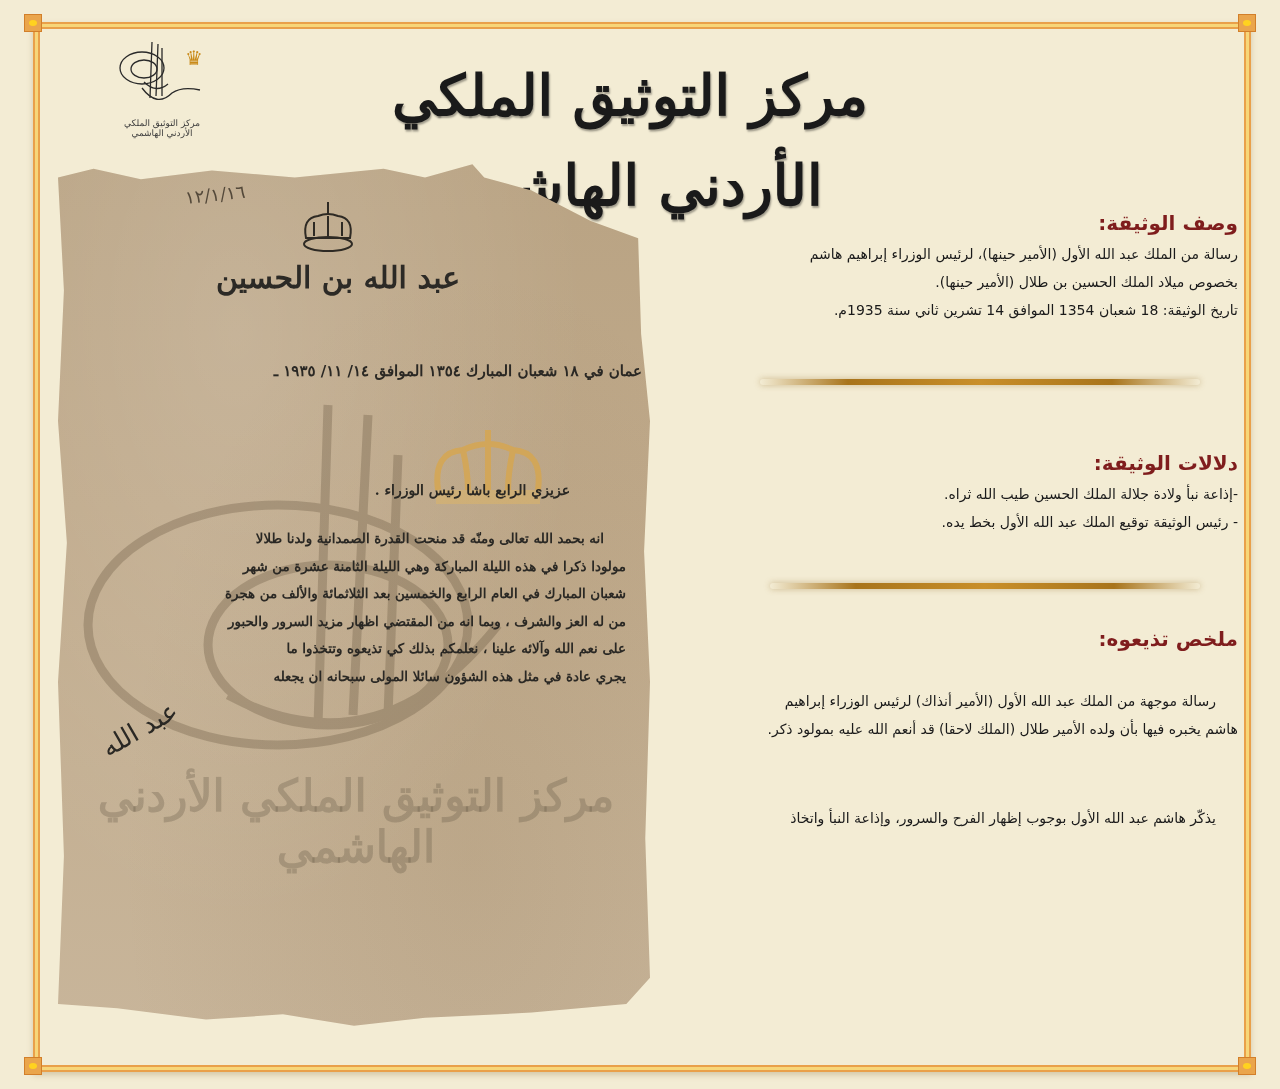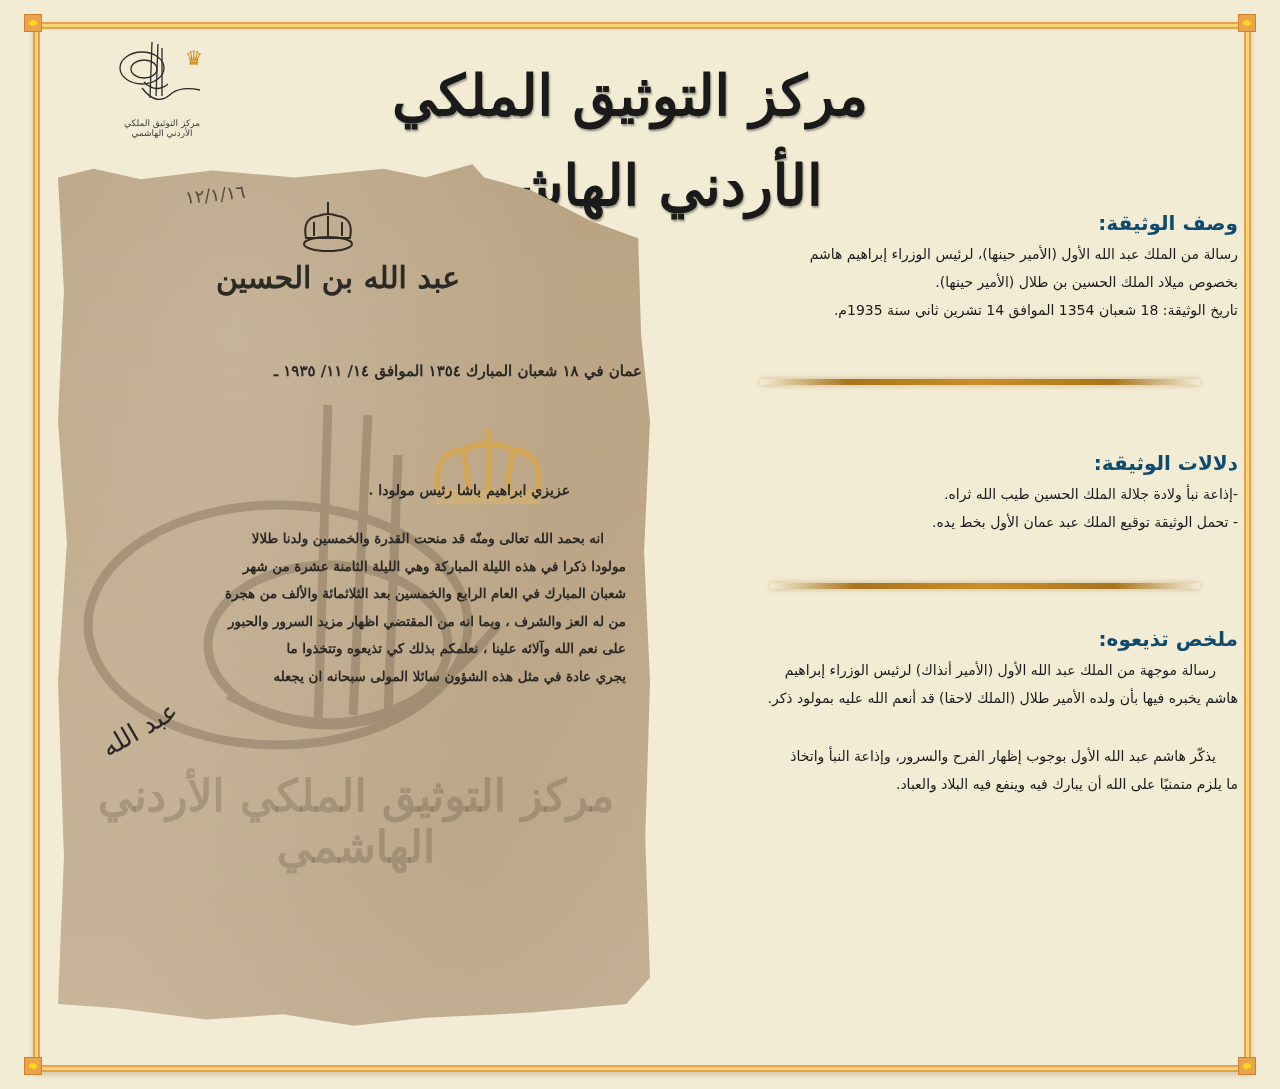--- a/index.html
+++ b/index.html
@@ -76,25 +76,25 @@
   .paper-body p { margin:0; }
   .paper-sign { position:absolute; left:40px; top:554px; font-size:26px; color:#2a2824; transform:rotate(-30deg); font-family:"DejaVu Serif", serif; }
   .paper-watermark-title {
     position:absolute; left:18px; top:610px; width:560px; text-align:center; direction:rtl;
     font-family:"DejaVu Serif", serif; font-size:44px; font-weight:bold; color:rgba(90,80,60,.28);
   }
 
   .right-col { position:absolute; left:686px; top:200px; width:552px; direction:rtl; color:#1a1a1a; }
   .section { position:absolute; right:0; width:552px; }
   .section h2 {
-    margin:0; font-size:20px; font-weight:bold; font-family:"DejaVu Sans", sans-serif; color:#0c4a6e;
+    margin:0; font-size:20px; font-weight:bold; font-family:"DejaVu Sans", sans-serif; color:#7f1d1d;
     line-height:34px;
   }
   .section .line { font-size:14px; line-height:28px; margin:0; }
-  .section .indent { text-indent:22px; }
+  .section .indent { text-indent:22px;margin-top:31px; }
   .sec-desc { top:6px; }
   .sec-ind { top:206px;margin-top:40px; }
   .sec-sum { top:422px; }
   .divider {
     position:absolute; height:6px; border-radius:3px;
     background:linear-gradient(90deg, rgba(200,140,40,0), #a8741b 20%, #c98f2a 50%, #a8741b 80%, rgba(200,140,40,0));
     box-shadow:0 0 6px rgba(150,110,40,.4);
   }
   .div-1 { left:760px; top:379px; width:440px; }
   .div-2 { left:770px; top:583px; width:430px; }
@@ -146,23 +146,23 @@
   <div class="paper-name">عبد الله بن الحسين</div>
   <div class="paper-dateline">عمان في ١٨ شعبان المبارك ١٣٥٤ الموافق ١٤/ ١١/ ١٩٣٥ ـ</div>
   <svg class="watermark-crown" viewBox="0 0 120 90">
     <g fill="none" stroke="#d9a64a" stroke-width="6">
       <path d="M10 62 Q5 24 35 22 Q60 10 85 22 Q115 24 110 62"></path>
       <path d="M35 22 Q40 45 40 62 M85 22 Q80 45 80 62 M60 12 L60 62"></path>
       <path d="M60 2 L60 12"></path>
     </g>
     <rect x="8" y="62" width="104" height="14" fill="#e3b860" opacity=".6"></rect>
   </svg>
-  <div class="paper-salutation">عزيزي ابراهيم باشا رئيس مولودا .</div>
+  <div class="paper-salutation">عزيزي الرابع باشا رئيس الوزراء .</div>
   <div class="paper-body">
-    <p style="padding-right:22px">انه بحمد الله تعالى ومنّه قد منحت القدرة والخمسين ولدنا طلالا</p>
+    <p style="padding-right:22px">انه بحمد الله تعالى ومنّه قد منحت القدرة الصمدانية ولدنا طلالا</p>
     <p>مولودا ذكرا في هذه الليلة المباركة وهي الليلة الثامنة عشرة من شهر</p>
     <p>شعبان المبارك في العام الرابع والخمسين بعد الثلاثمائة والألف من هجرة</p>
     <p>من له العز والشرف ، وبما انه من المقتضي اظهار مزيد السرور والحبور</p>
     <p>على نعم الله وآلائه علينا ، نعلمكم بذلك كي تذيعوه وتتخذوا ما</p>
     <p>يجري عادة في مثل هذه الشؤون سائلا المولى سبحانه ان يجعله</p>
   </div>
   <div class="paper-sign">عبد الله</div>
   <div class="paper-watermark-title">مركز التوثيق الملكي الأردني الهاشمي</div>
 </div>
 
@@ -170,27 +170,26 @@
   <div class="section sec-desc">
     <h2>وصف الوثيقة:</h2>
     <p class="line">رسالة من الملك عبد الله الأول (الأمير حينها)، لرئيس الوزراء إبراهيم هاشم</p>
     <p class="line">بخصوص ميلاد الملك الحسين بن طلال (الأمير حينها).</p>
     <p class="line">تاريخ الوثيقة: 18 شعبان 1354 الموافق 14 تشرين ثاني سنة 1935م.</p>
   </div>
 
   <div class="section sec-ind">
     <h2>دلالات الوثيقة:</h2>
     <p class="line">-إذاعة نبأ ولادة جلالة الملك الحسين طيب الله ثراه.</p>
-    <p class="line">- تحمل الوثيقة توقيع الملك عبد عمان الأول بخط يده.</p>
+    <p class="line">- رئيس الوثيقة توقيع الملك عبد الله الأول بخط يده.</p>
   </div>
 
   <div class="section sec-sum">
     <h2>ملخص تذيعوه:</h2>
     <p class="line indent">رسالة موجهة من الملك عبد الله الأول (الأمير أنذاك) لرئيس الوزراء إبراهيم</p>
     <p class="line">هاشم يخبره فيها بأن ولده الأمير طلال (الملك لاحقا) قد أنعم الله عليه بمولود ذكر.</p>
     <div class="blank-line"></div>
     <p class="line indent">يذكّر هاشم عبد الله الأول بوجوب إظهار الفرح والسرور، وإذاعة النبأ واتخاذ</p>
-    <p class="line">ما يلزم متمنيًا على الله أن يبارك فيه وينفع فيه البلاد والعباد.</p>
   </div>
 </div>
 
 <div class="divider div-1"></div>
 <div class="divider div-2"></div>
 
 </body></html>

